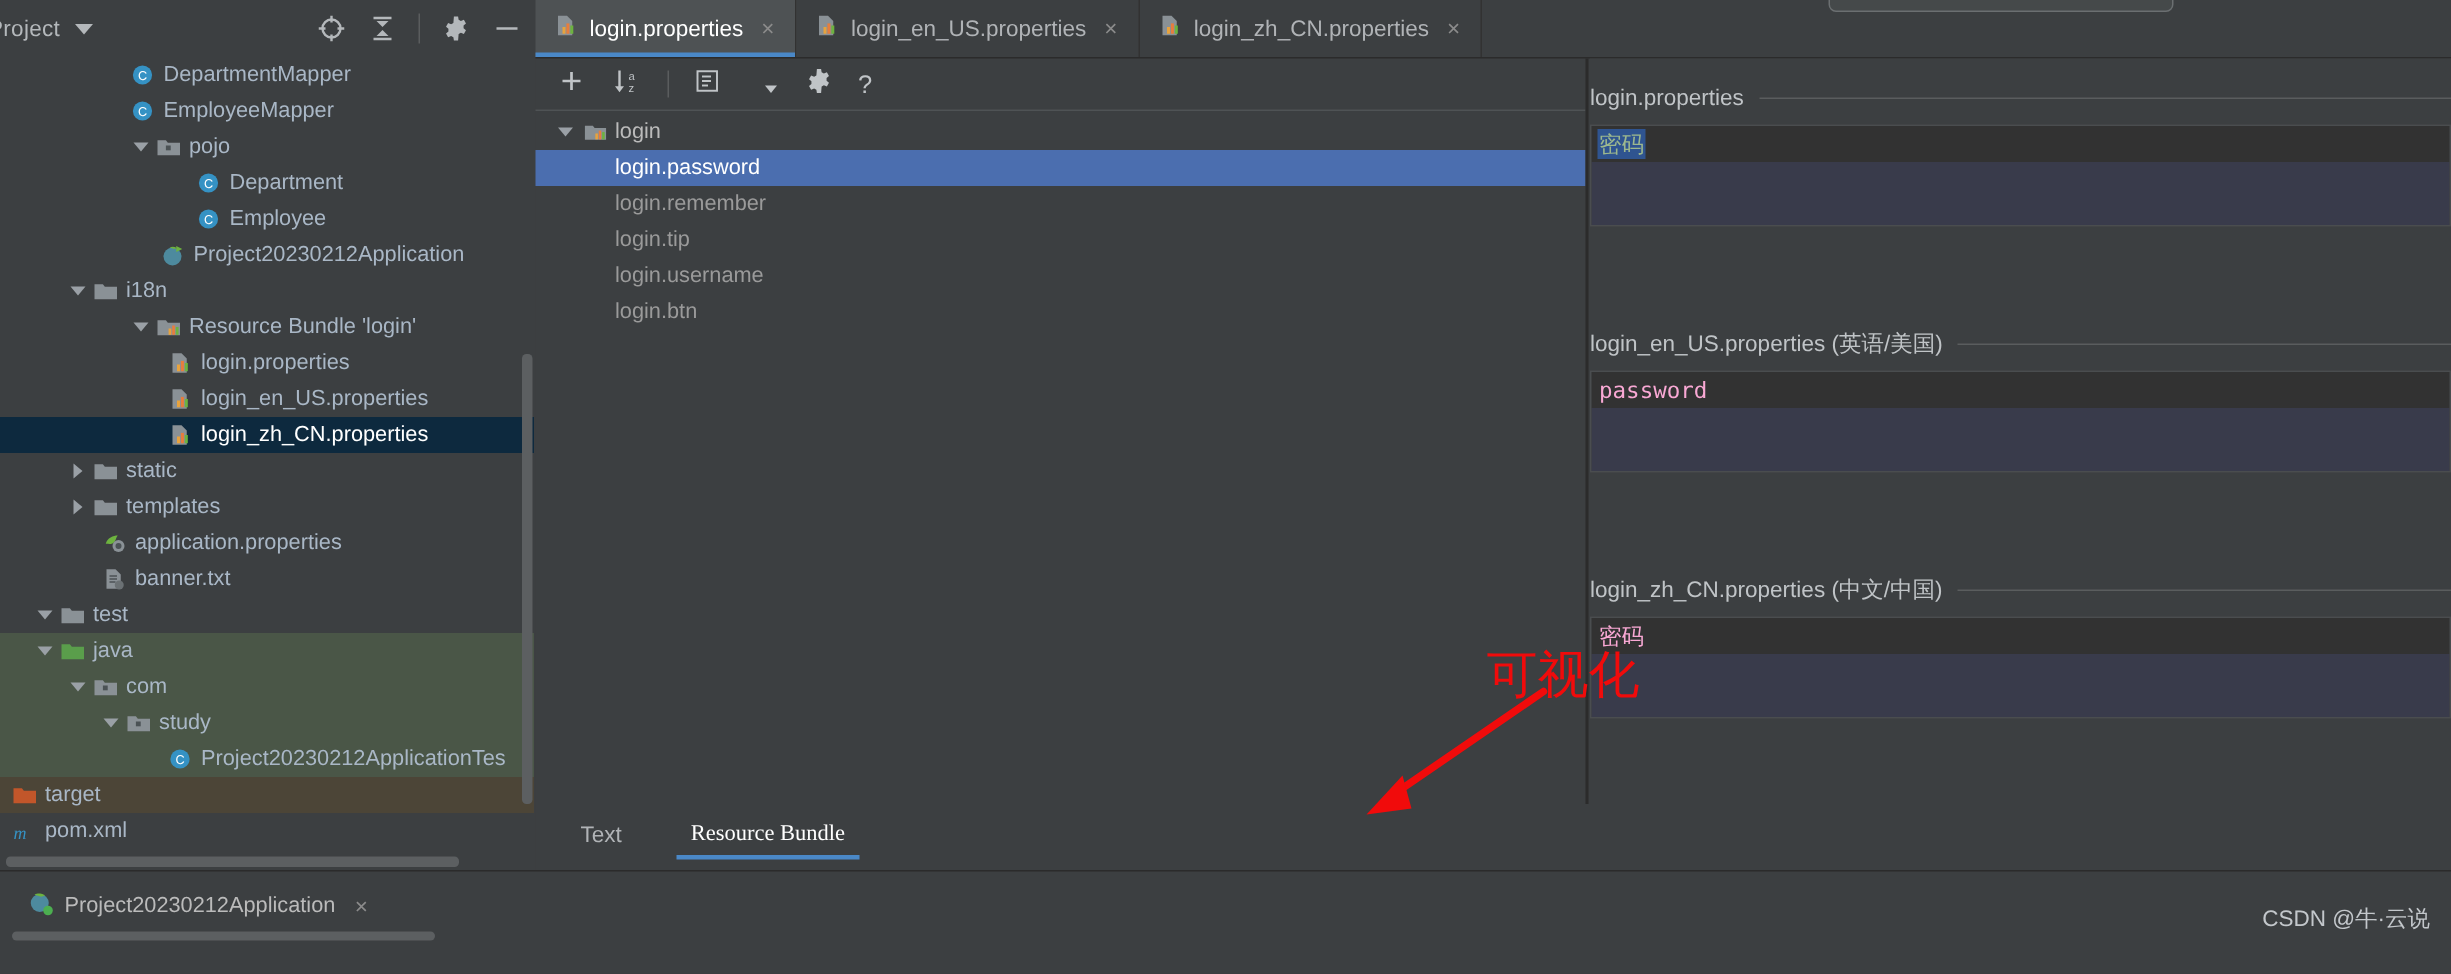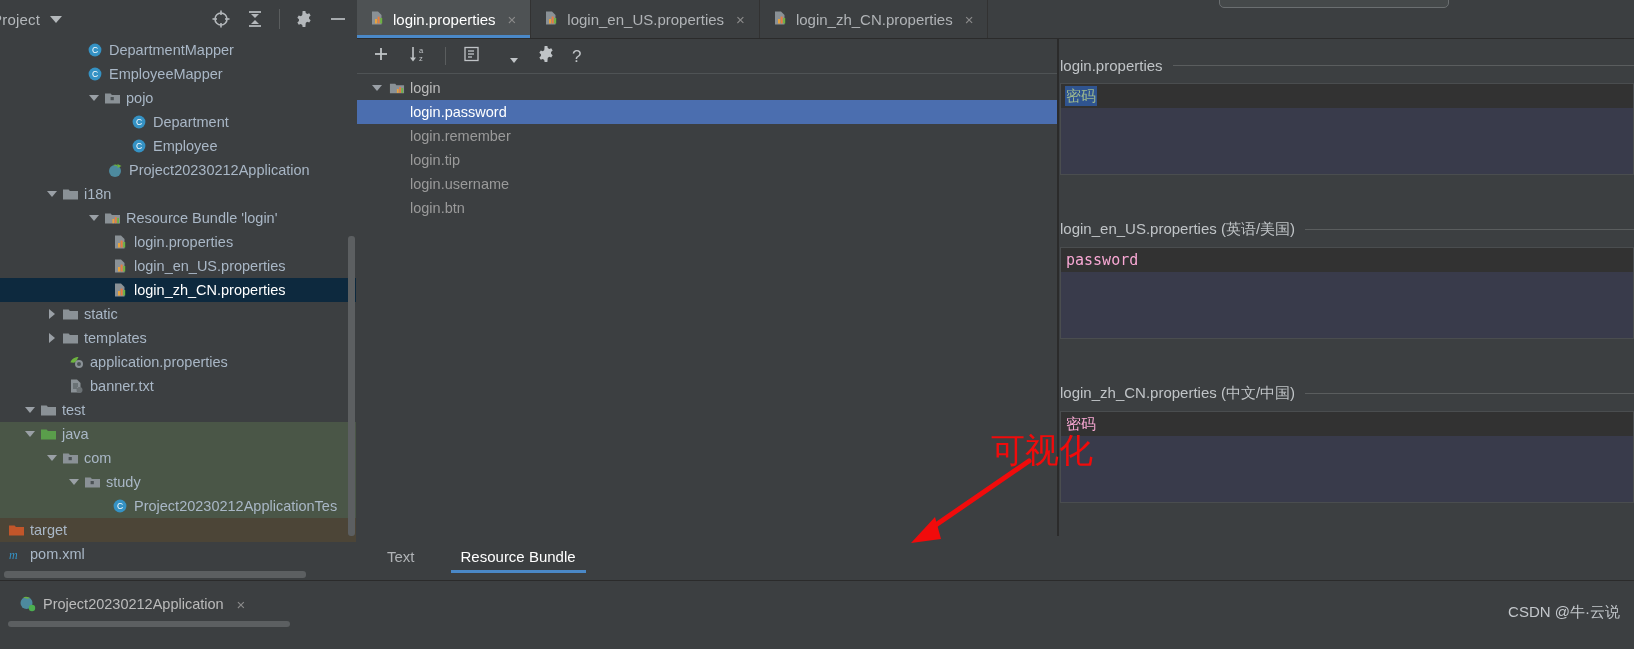--- a/index.html
+++ b/index.html
@@ -144,39 +144,39 @@
   }
 
   
   #bottom-tabs {
     position: absolute; left: 0; top: 545px; width: 700px; height: 35px;
     display: flex; align-items: flex-start; padding-left: 20px; gap: 26px;
   }
   .btab {
     font-size: 15px; color: #b0b3b6; padding: 3px 10px 8px 10px; position: relative;
   }
-  .btab.active { color: #ffffff; }
+  .btab.active { color: #ffffff; font-family: Liberation Serif, serif; }
   .btab.active:after {
     content: ""; position: absolute; left: 0; right: 0; bottom: 0; height: 3px;
     background: #4a88c7;
   }
 
   
   #values-panel {
     position: absolute; left: 703px; top: 39px; width: 574px; height: 497px;
     background: #3c3f41;
   }
   .vgroup { position: absolute; left: 0; width: 574px; }
   .vtitle {
     display: flex; align-items: center; gap: 10px;
     font-size: 15px; color: #c0c4c7; white-space: nowrap; height: 22px;
   }
   .vtitle .rule { flex: 1 1 auto; height: 1px; background: #5a5d5e; }
   .vbox {
-    margin-top: 7px; height: 92px; background: #3a3d3e;
+    margin-top: 7px; height: 68px; background: #3a3d3e;
     border: 1px solid #4a4d4f; position: relative; overflow: hidden;
   }
   .vbox .firstline {
     height: 24px; background: #323232; display: flex; align-items: center;
     padding-left: 4px;
   }
   .vbox .rest { height: 71px; background: #393b4b; }
   .vtext {
     font-family: "DejaVu Sans Mono", "Liberation Mono", monospace;
     font-size: 15px; color: #f9a8d4; line-height: 20px; padding: 0 1px;

